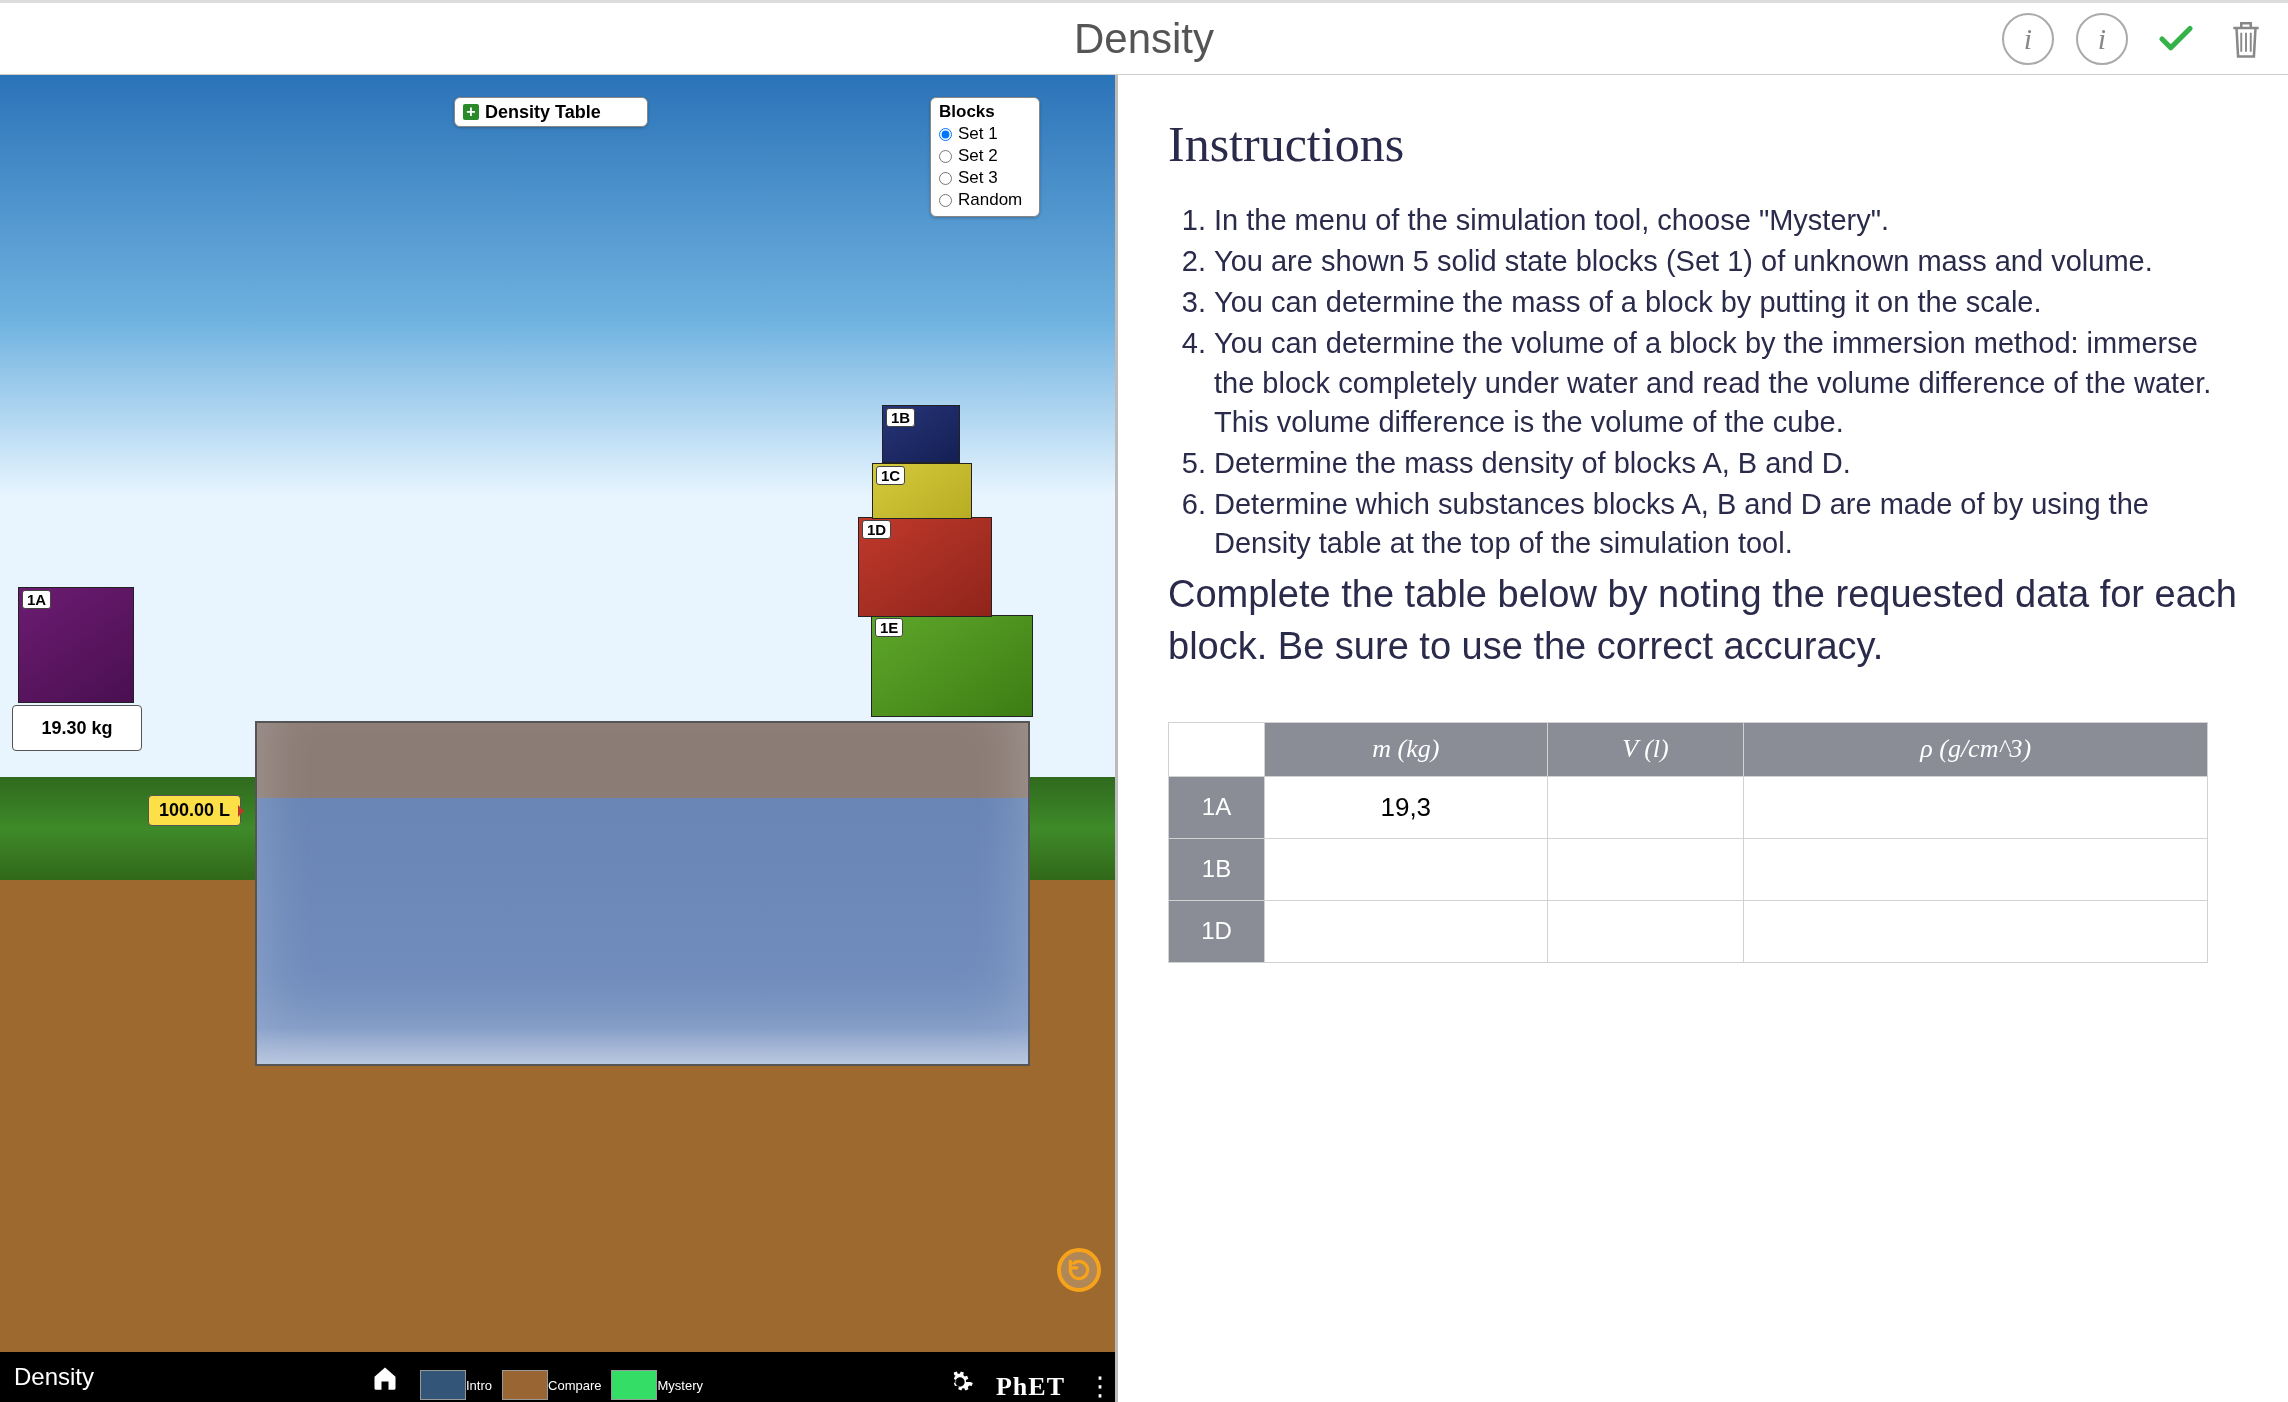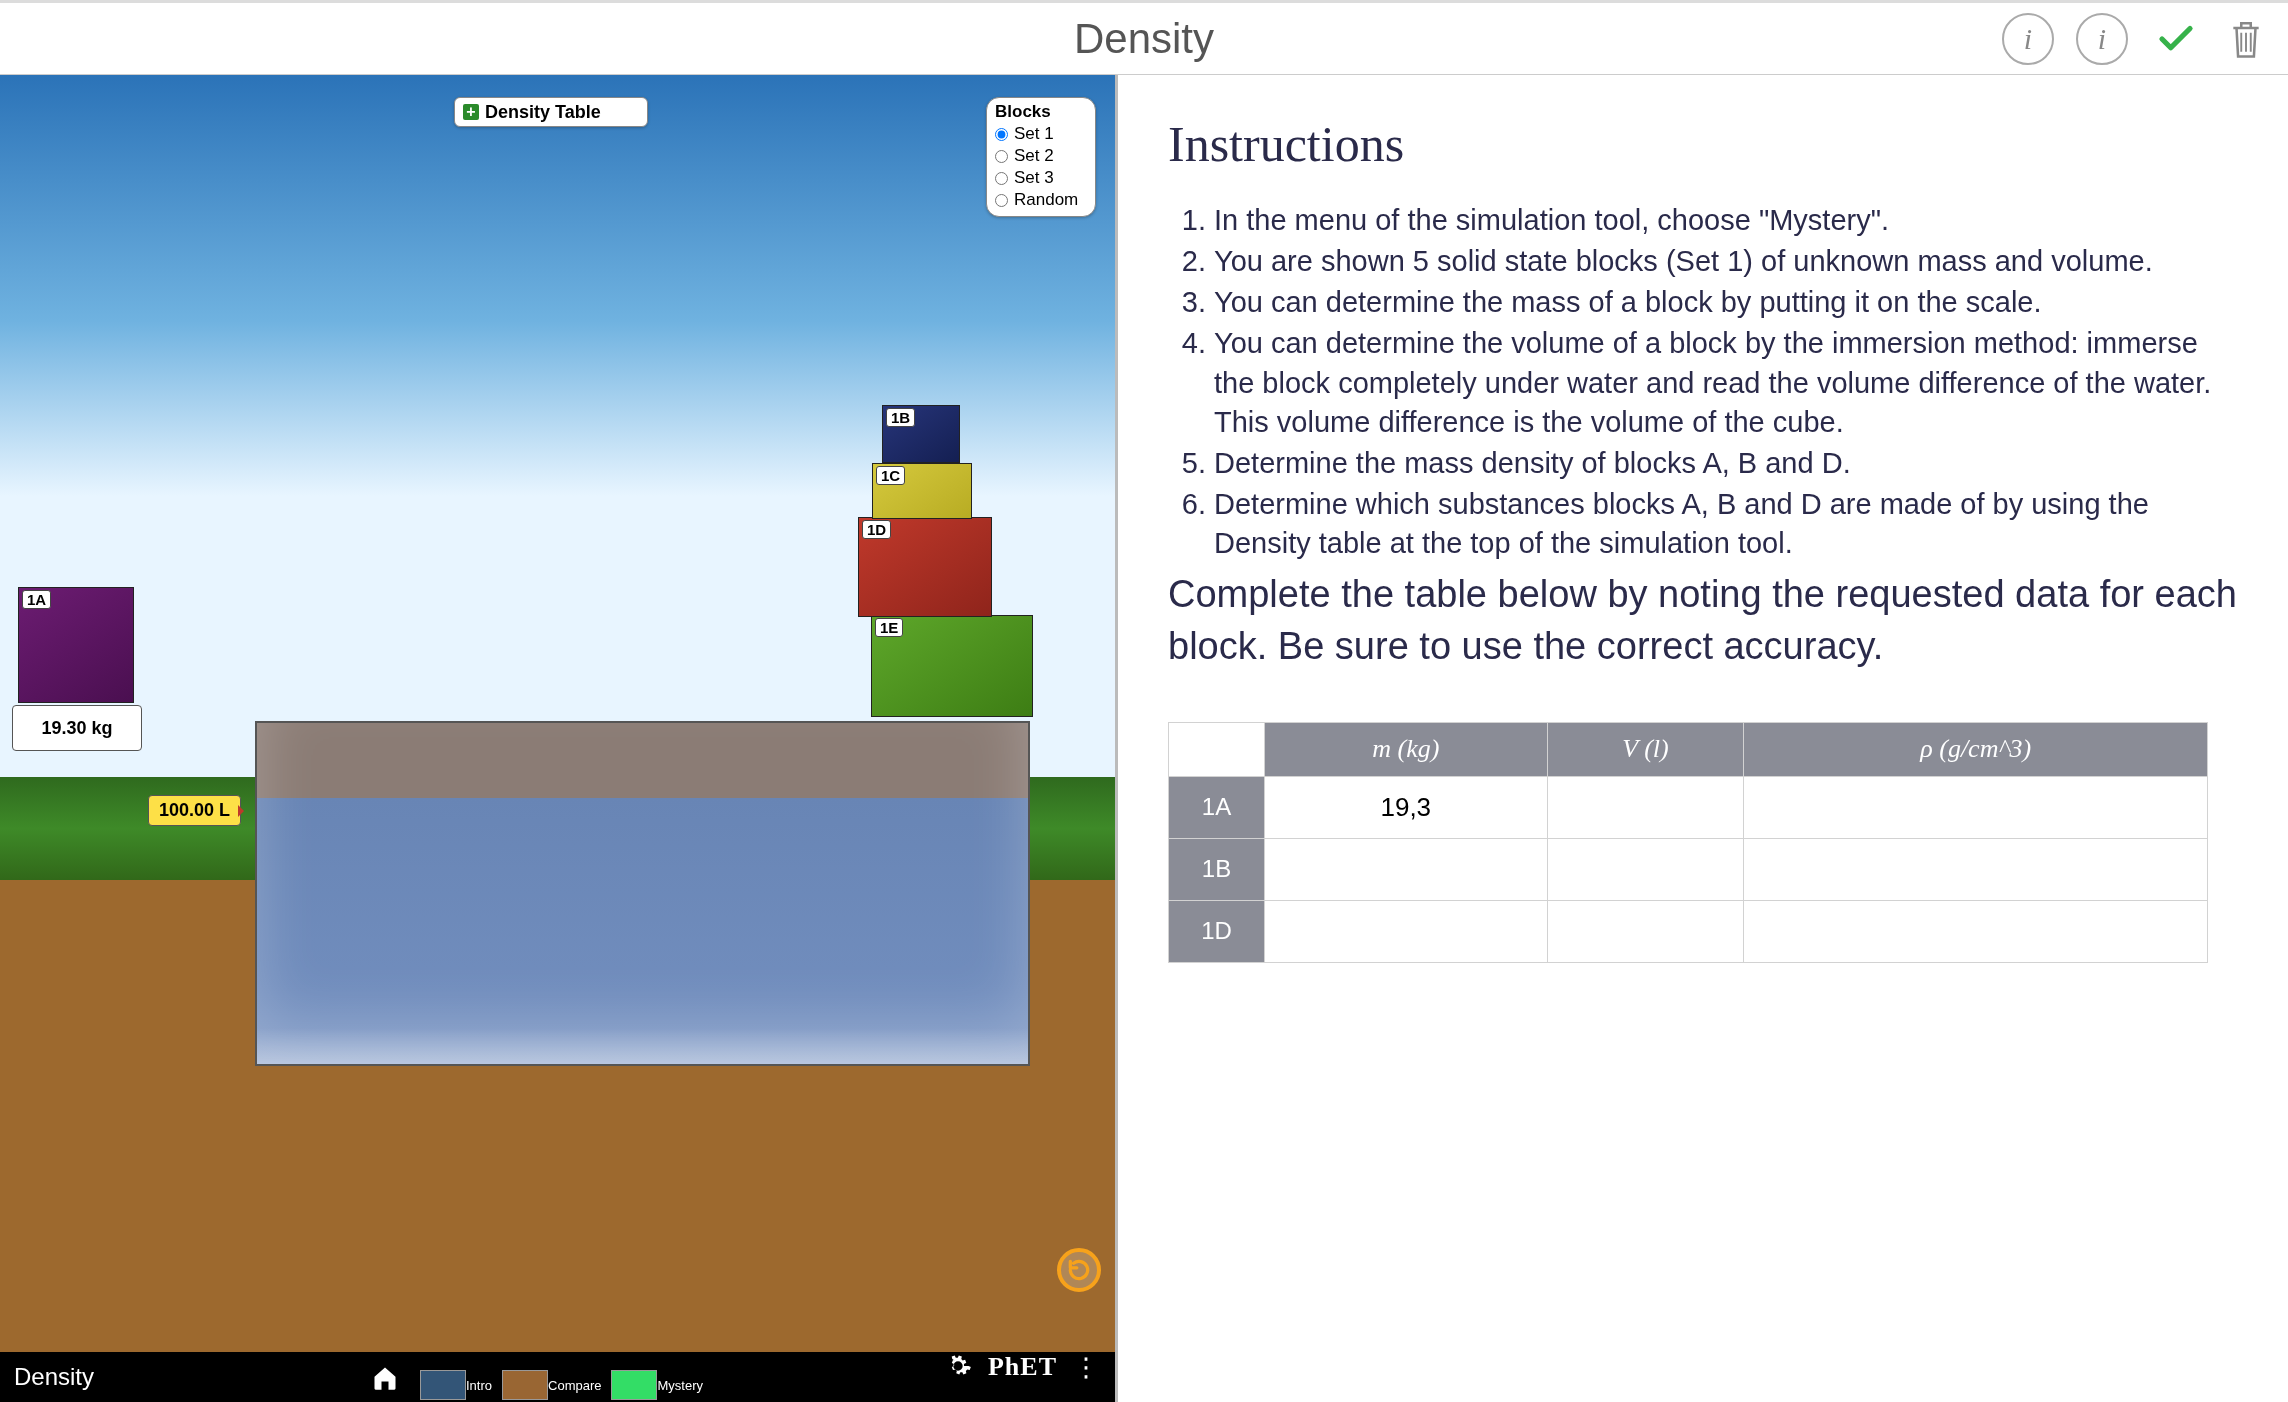--- a/index.html
+++ b/index.html
@@ -58,22 +58,22 @@
   .density-table-btn {
     position:absolute; left:454px; top:22px; width:194px; height:30px; background:#fff;
     border:1px solid #888; border-radius:6px; display:flex; align-items:center;
     font-size:18px; font-weight:bold; gap:6px; padding:0 8px; cursor:pointer;
     box-shadow:0 1px 3px rgba(0,0,0,.25);
   }
   .density-table-btn .plus { width:16px;height:16px;background:#2a8a2a;color:#fff;display:flex;align-items:center;justify-content:center;font-size:16px;border-radius:2px;}
 
   
   .blocks-panel {
-    position:absolute; left:986px; top:22px; width:110px; background:#fff;
-    border:1px solid #888; border-radius:13px; font-size:17px; padding:4px 8px;
+    position:absolute; left:930px; top:22px; width:110px; background:#fff;
+    border:1px solid #888; border-radius:6px; font-size:17px; padding:4px 8px;
     box-shadow:0 1px 3px rgba(0,0,0,.25);
   }
   .blocks-panel .hdr { font-weight:bold; margin-bottom:2px; }
   .blocks-panel label { display:flex; align-items:center; gap:6px; margin:2px 0; cursor:pointer;}
   .blocks-panel input { cursor:pointer; }
 
   
   .block { position:absolute; border:1px solid #222; }
   .block-label { position:absolute; left:3px; top:2px; background:#fff; border:1px solid #444; border-radius:3px; font-size:15px; font-weight:bold; padding:0 4px;}
   .blkA { left:18px; top:512px; width:116px; height:116px; background: linear-gradient(145deg,#6c1c72,#4a0f50); cursor:grab;}
@@ -94,21 +94,21 @@
     height:50px; background:#000; color:#fff; display:flex; align-items:center; padding:0 14px;
     font-size:22px; gap:24px; position:relative;
   }
   .sim-footer .title { font-size:24px; }
   .nav-icons { position:absolute; left:360px; top:0; bottom:0; display:flex; align-items:flex-end; gap:10px;}
   .nav-item { display:flex; flex-direction:row; align-items:center; font-size:13px; cursor:pointer; padding-bottom:2px;}
   .nav-item .thumb { width:46px; height:30px; background:#3d6; border:1px solid #999; }
   .nav-item.t2 .thumb{ background:#963;}
   .nav-item.t1 .thumb{ background:#357;}
   .sim-footer .home { position:absolute; left:370px; top:12px; cursor:pointer;}
-  .sim-footer .right { position:absolute; right:16px; top:0; bottom:0; display:flex; align-items:flex-start; gap:16px;}
+  .sim-footer .right { position:absolute; right:2px; top:0; bottom:0; display:flex; align-items:flex-end; gap:22px;}
   .phet-logo { font-family: Georgia, serif; font-size:26px; font-weight:bold; letter-spacing:1px;}
   .kebab { font-size:26px; cursor:pointer;}
   .gear { cursor:pointer; }
 
   
   .right-pane h1 { font-family: Georgia, 'Times New Roman', serif; font-size:50px; color:#2a2a4a; font-weight:normal; margin-bottom:28px;}
   .right-pane ol { margin-left:46px; }
   .right-pane li { font-family: Verdana, Geneva, sans-serif; font-size:29px; color:#2a2a4a; line-height:1.35; margin-bottom:2px;}
   .q-header { margin-top:96px; font-family: Verdana, sans-serif; color:#888b93; font-size:26px; letter-spacing:1px; display:flex; align-items:center; gap:12px;}
   .q-header .star { color:#bfc1c8; cursor:pointer;}

